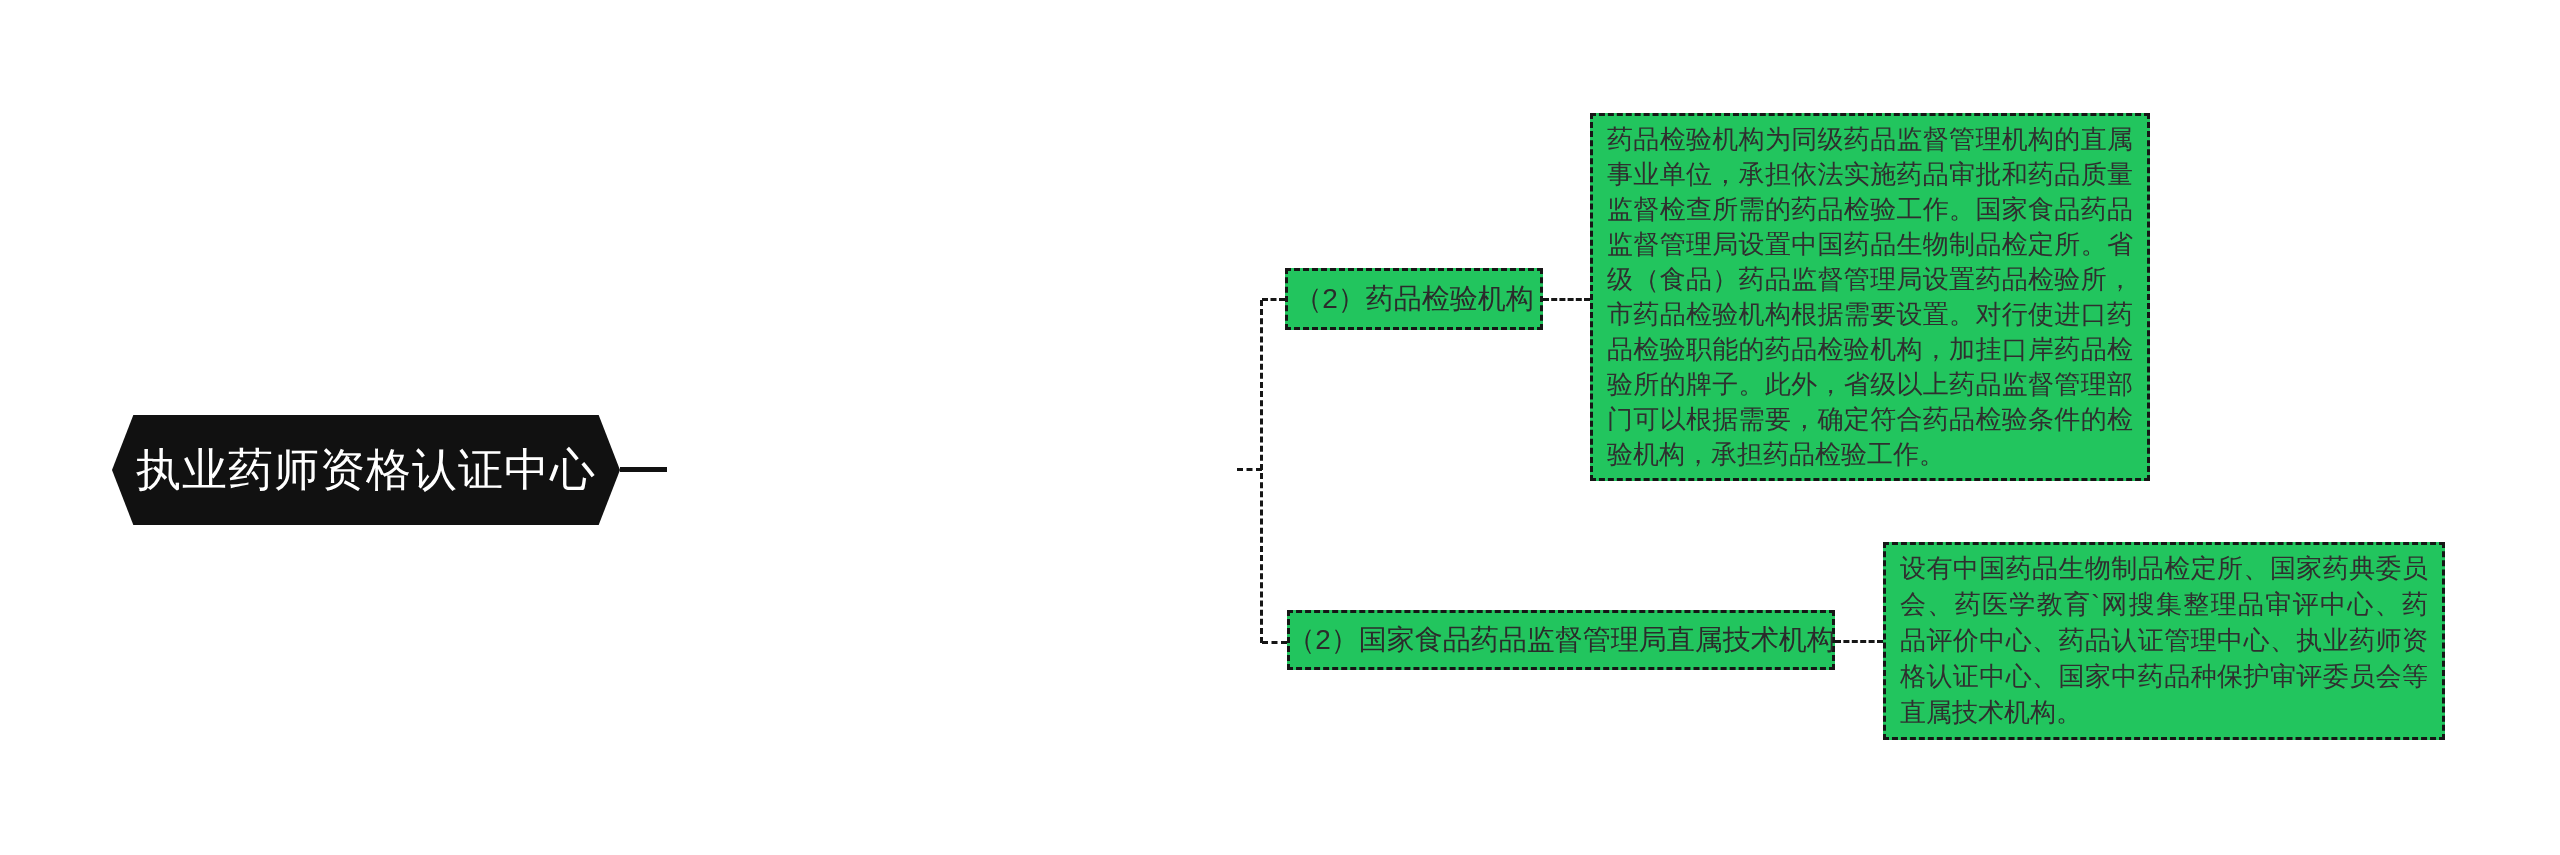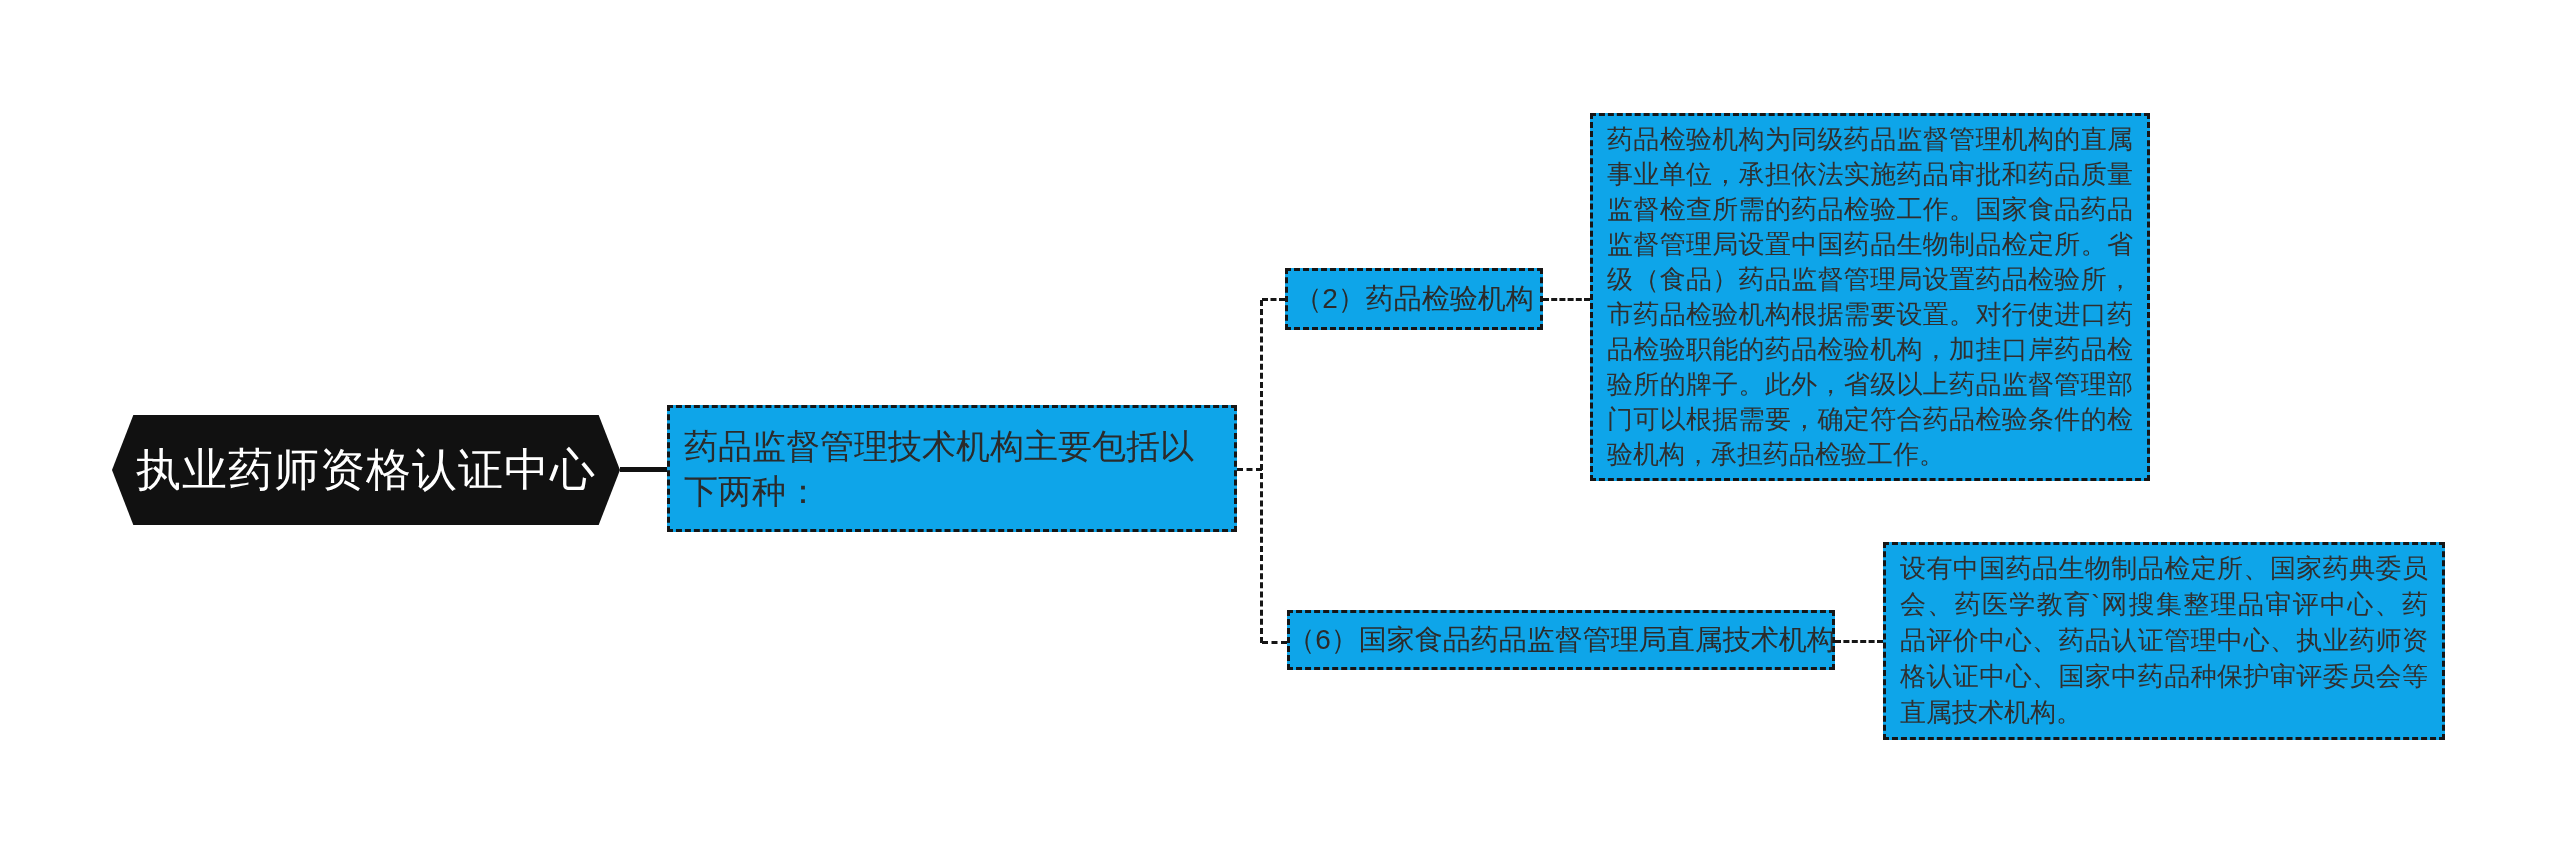--- a/index.html
+++ b/index.html
@@ -33,21 +33,21 @@
     color: #ffffff;
     font-size: 45px;
     letter-spacing: 1px;
     white-space: nowrap;
   }
   
   .dbox {
     position: absolute;
     box-sizing: border-box;
     border: 3px dashed #161616;
-    background: #0ea5e9;
+    background: #22c55e;
   }
   .box-intro {
     left: 667px;
     top: 405px;
     width: 570px;
     height: 127px;
     padding: 16px 20px 0 14px;
     font-size: 34px;
     line-height: 45px;
     color: #2b2b2b;
@@ -123,41 +123,38 @@
 <body>
 
 <div id="canvas">
 
   <div class="hex">
     <span>执业药师资格认证中心</span>
   </div>
 
   <div class="conn solid"></div>
 
-  <div class="dbox box-intro">
-    <span>药品监督管理技术机构主要包括以下两种：</span>
-  </div>
 
   <div class="conn h stub-a"></div>
   <div class="conn v vline"></div>
   <div class="conn h stub-b"></div>
   <div class="conn h stub-c"></div>
 
   <div class="dbox box-label box-label1">
     <span>（2）药品检验机构</span>
   </div>
 
   <div class="conn h conn-1"></div>
 
   <div class="dbox box-para box-para1">
     <span>药品检验机构为同级药品监督管理机构的直属事业单位，承担依法实施药品审批和药品质量监督检查所需的药品检验工作。国家食品药品监督管理局设置中国药品生物制品检定所。省级（食品）药品监督管理局设置药品检验所，市药品检验机构根据需要设置。对行使进口药品检验职能的药品检验机构，加挂口岸药品检验所的牌子。此外，省级以上药品监督管理部门可以根据需要，确定符合药品检验条件的检验机构，承担药品检验工作。</span>
   </div>
 
   <div class="dbox box-label box-label2">
-    <span>（6）国家食品药品监督管理局直属技术机构</span>
+    <span>（2）国家食品药品监督管理局直属技术机构</span>
   </div>
 
   <div class="conn h conn-2"></div>
 
   <div class="dbox box-para box-para2">
     <span>设有中国药品生物制品检定所、国家药典委员会、药医学教育`网搜集整理品审评中心、药品评价中心、药品认证管理中心、执业药师资格认证中心、国家中药品种保护审评委员会等直属技术机构。</span>
   </div>
 
 </div>
 

